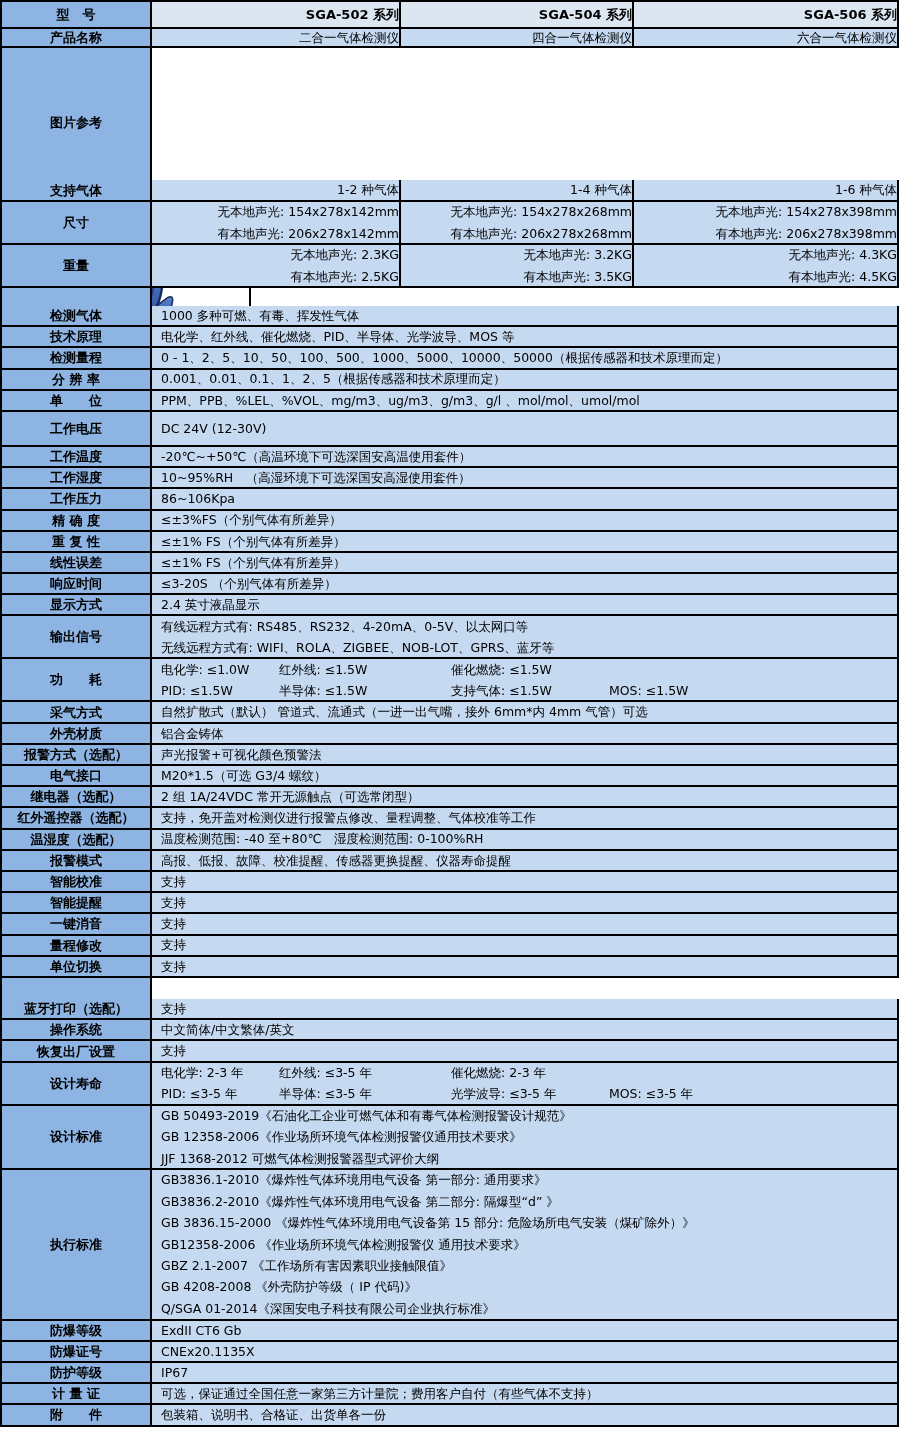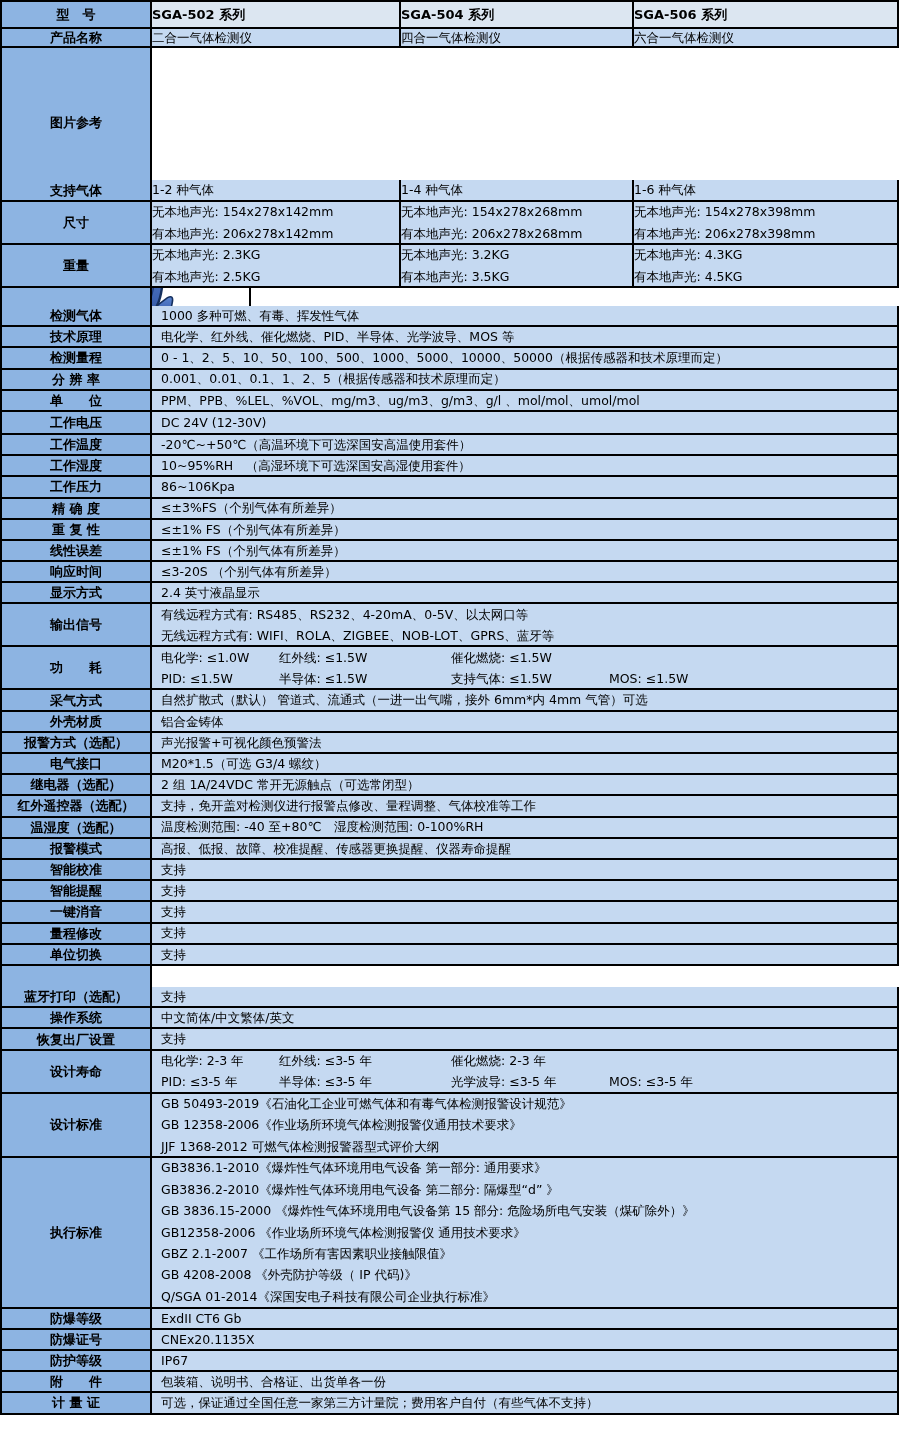--- a/index.html
+++ b/index.html
@@ -24,21 +24,21 @@
     align-items:center;text-align:center;
     font-weight:bold;font-size:13px;line-height:15px;
   }
   .value{
     flex:1 1 auto;
     background:#c5d9f1;
     font-size:12.5px;
     padding-left:9px;
   }
   .value .vline{line-height:21.4px;white-space:nowrap;}
-  .value.center{padding-left:0;align-items:flex-start;text-align:center;}
+  .value.center{padding-left:0;align-items:flex-end;text-align:center;}
   .c1{flex:0 0 249px;width:249px;}
   .c2{flex:0 0 233px;width:233px;}
   .c3{flex:1 1 auto;}
   .r-models .value{background:#dce6f1;font-weight:bold;font-size:13px;}
   .r-models .value .vline{line-height:25px;}
   .r-names .value .vline{line-height:17px;}
   .r-gas .value .vline{line-height:20px;}
   .image-cell{background:#ffffff;align-items:center;justify-content:center;padding-left:0;}
   .sg{display:inline-block;vertical-align:top;white-space:nowrap;}
   .sg0{width:118px;}
@@ -480,21 +480,21 @@
       <div class="cell value">
         <div class="vline">0.001、0.01、0.1、1、2、5（根据传感器和技术原理而定）</div>
       </div>
     </div>
     <div class="row" style="height: 21.2px;">
       <div class="cell label">单　　位</div>
       <div class="cell value">
         <div class="vline">PPM、PPB、%LEL、%VOL、mg/m3、ug/m3、g/m3、g/l 、mol/mol、umol/mol</div>
       </div>
     </div>
-    <div class="row" style="height: 23px;">
+    <div class="row" style="height: 35px;">
       <div class="cell label">工作电压</div>
       <div class="cell value">
         <div class="vline">DC 24V (12-30V)</div>
       </div>
     </div>
     <div class="row" style="height: 21.2px;">
       <div class="cell label">工作温度</div>
       <div class="cell value">
         <div class="vline">-20℃~+50℃（高温环境下可选深国安高温使用套件）</div>
       </div>
@@ -696,24 +696,24 @@
         <div class="vline">CNEx20.1135X</div>
       </div>
     </div>
     <div class="row" style="height: 21.2px;">
       <div class="cell label">防护等级</div>
       <div class="cell value">
         <div class="vline">IP67</div>
       </div>
     </div>
     <div class="row" style="height: 21.2px;">
+      <div class="cell label">计 量 证</div>
+      <div class="cell value">
+        <div class="vline">可选，保证通过全国任意一家第三方计量院；费用客户自付（有些气体不支持）</div>
+      </div>
+    </div>
+    <div class="row" style="height: 21.2px;">
       <div class="cell label">附　　件</div>
       <div class="cell value">
         <div class="vline">包装箱、说明书、合格证、出货单各一份</div>
-      </div>
-    </div>
-    <div class="row" style="height: 21.2px;">
-      <div class="cell label">计 量 证</div>
-      <div class="cell value">
-        <div class="vline">可选，保证通过全国任意一家第三方计量院；费用客户自付（有些气体不支持）</div>
       </div>
     </div>
   </div>
 
 </body></html>

